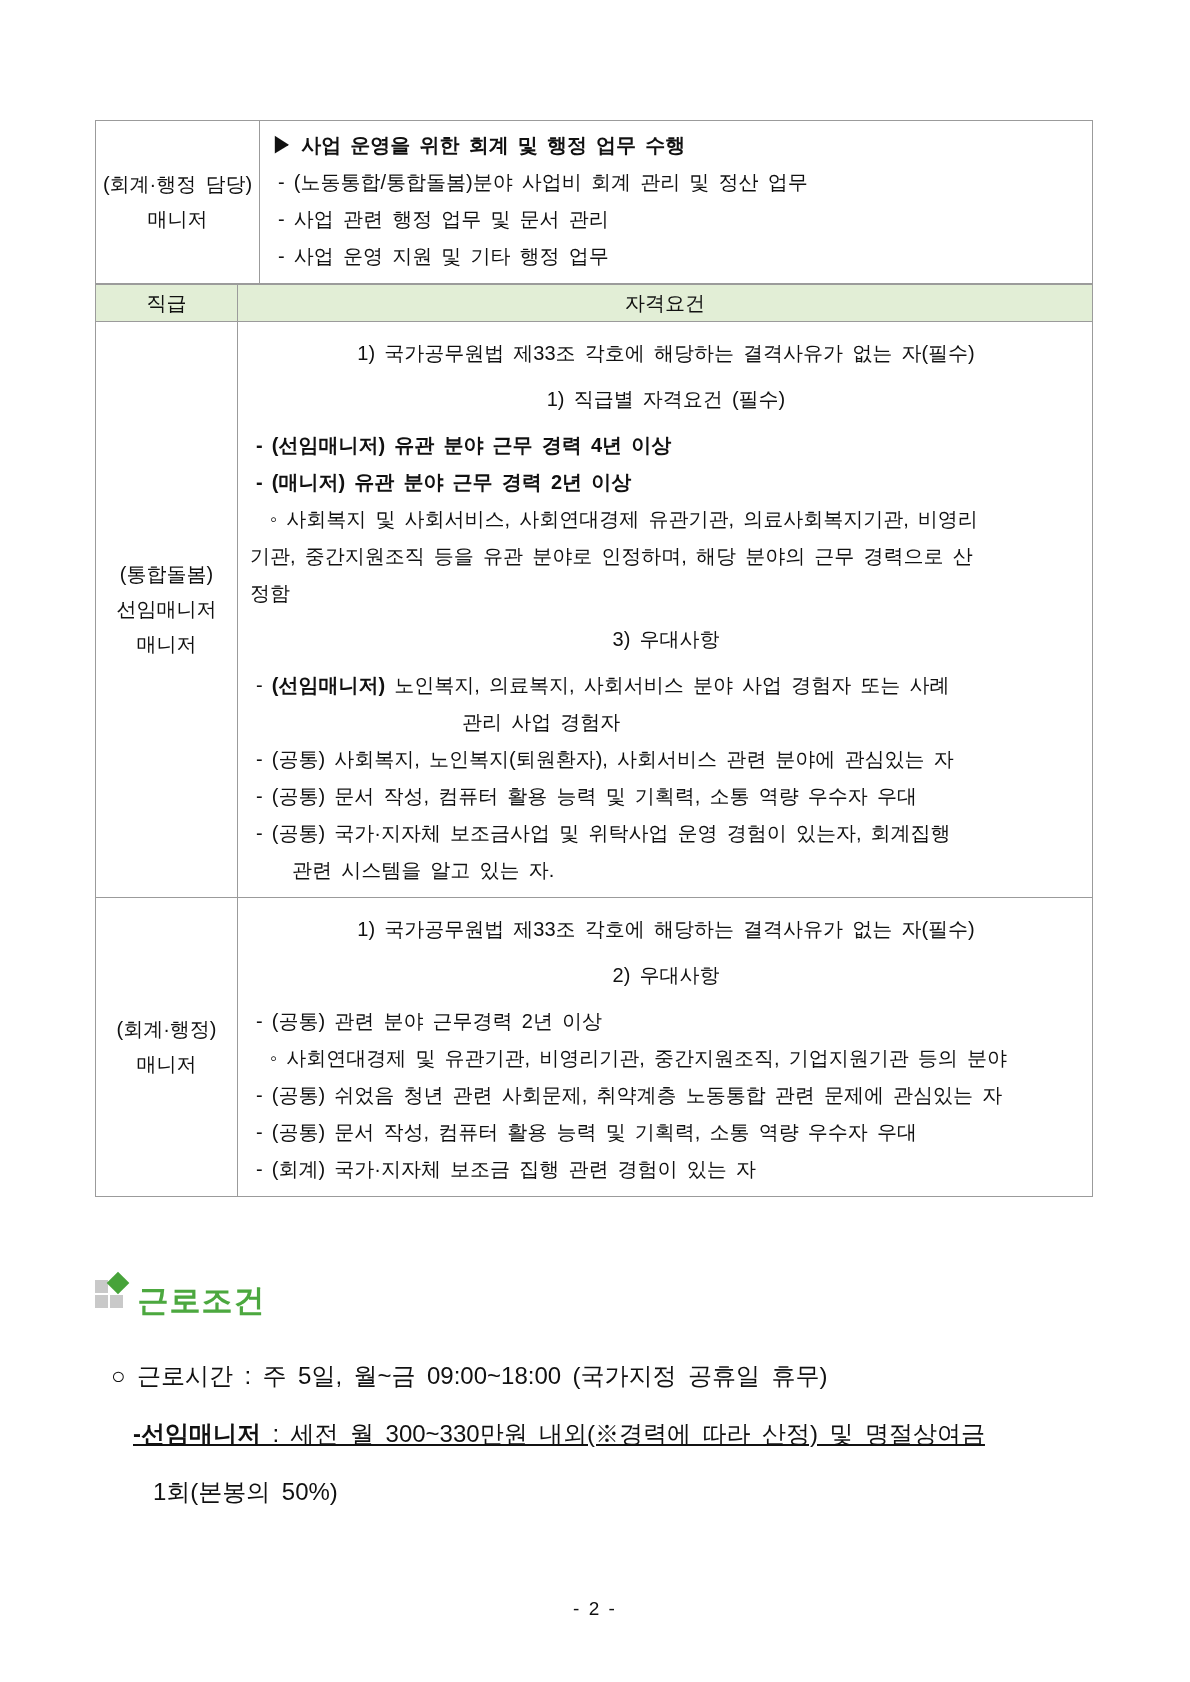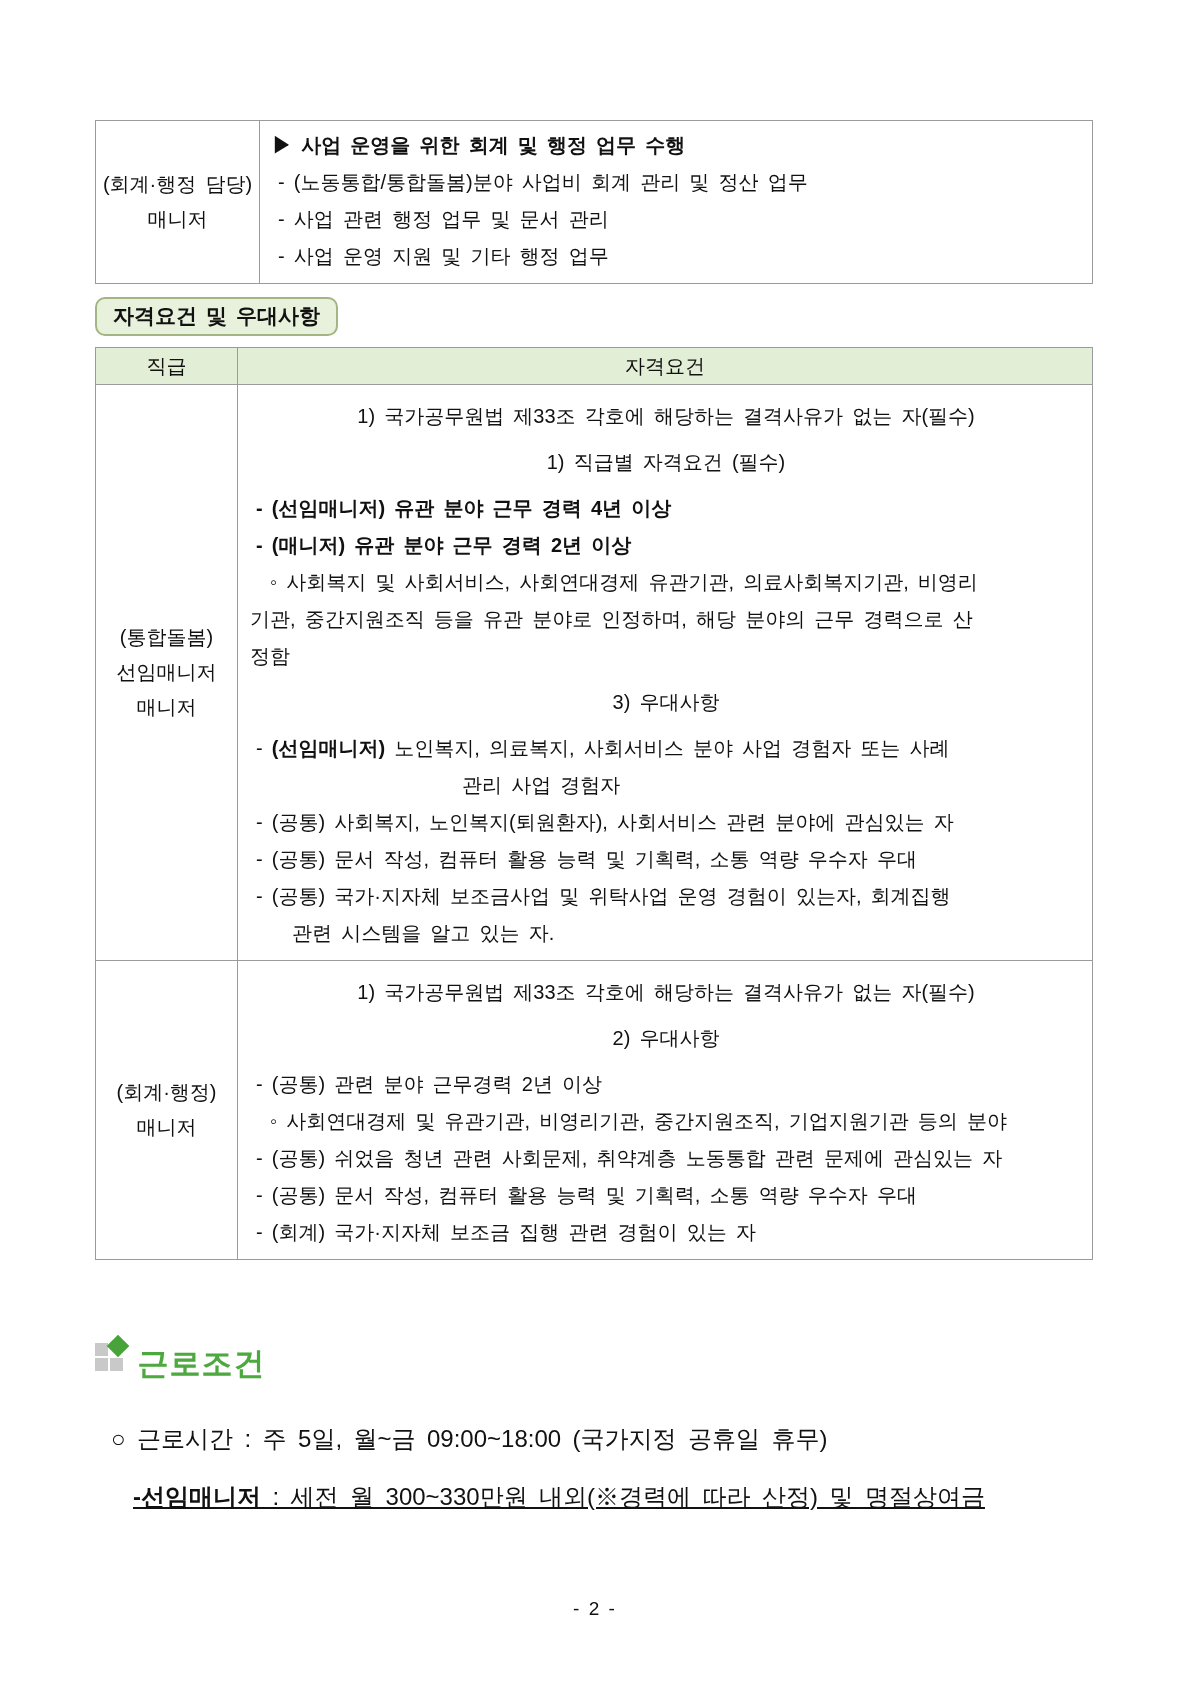--- a/index.html
+++ b/index.html
@@ -105,23 +105,20 @@
       <td class="col-body">
             <div class="ln arrow"><span class="b">▶ 사업 운영을 위한 회계 및 행정 업무 수행</span></div>
             <div class="ln dash"><span>- (노동통합/통합돌봄)분야 사업비 회계 관리 및 정산 업무</span></div>
             <div class="ln dash"><span>- 사업 관련 행정 업무 및 문서 관리</span></div>
             <div class="ln dash"><span>- 사업 운영 지원 및 기타 행정 업무</span></div>
           </td>
     </tr>
   </tbody>
     </table>
 
-  <div class="label-wrap">
-    <span class="section-label">자격요건 및 우대사항</span>
-  </div>
 
   <table class="tbl tbl-qual">
     <tbody>
         <tr class="head">
       <td class="col-pos">직급</td>
       <td>자격요건</td>
     </tr>
     <tr style="height:549px;">
       <td class="col-pos">
             <div class="ln  pos-ln"><span>(통합돌봄)</span></div>
@@ -169,18 +166,19 @@
         <span class="sq sq1"></span>
         <span class="sq sq2"></span>
         <span class="sq sq3"></span>
         <span class="diamond"></span>
       </span>
       <span class="wc-title">근로조건</span>
     </div>
     <div class="wc-items">
         <div class="ln bullet"><span>○ 근로시간 : 주 5일, 월~금 09:00~18:00 (국가지정 공휴일 휴무)</span></div>
         <div class="ln salary"><span class="b">-선임매니저</span><span> : 세전 월 300~330만원 내외(※경력에 따라 산정) 및 명절상여금</span></div>
+        <div class="ln salary-cont"><span>1회(본봉의 50%)</span></div>
       </div>
   </div>
 
   <div class="page-number">- 2 -</div>
 
 </div>
 
 </body></html>

